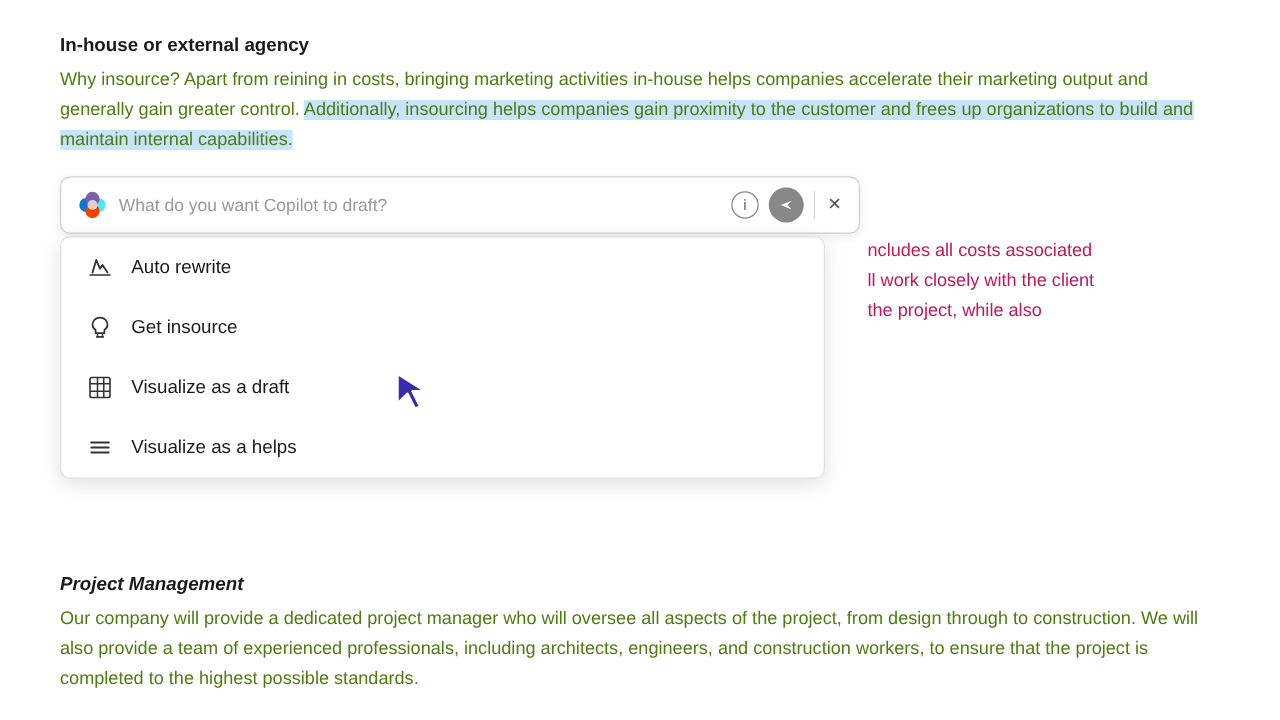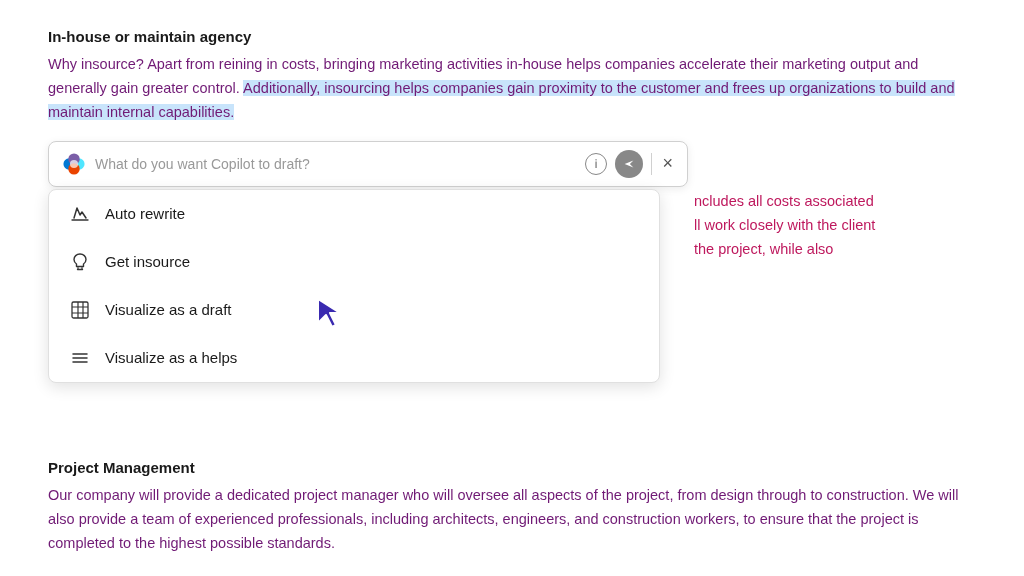--- a/index.html
+++ b/index.html
@@ -21,21 +21,21 @@
 
     .section-heading {
       font-size: 15px;
       font-weight: 700;
       color: #1a1a1a;
       margin-bottom: 8px;
     }
 
     .body-text {
       font-size: 14.5px;
-      color: #701a75;
+      color: #4d7c0f;
       line-height: 1.65;
       margin-bottom: 10px;
     }
 
     .highlighted {
       background-color: #c8e4fb;
     }
 
     
     .copilot-bar-wrapper {
@@ -163,28 +163,29 @@
       position: absolute;
       z-index: 200;
       pointer-events: none;
     }
 
     .section-heading-2 {
       font-size: 15px;
       font-weight: 700;
       color: #1a1a1a;
       margin-bottom: 8px;
+      font-style: italic;
     }
   </style>
 </head>
 <body>
 
 <div class="document-area">
 
-  <p class="section-heading">In-house or maintain agency</p>
+  <p class="section-heading">In-house or external agency</p>
   <p class="body-text">
     Why insource? Apart from reining in costs, bringing marketing activities in-house helps companies accelerate their marketing output and generally gain greater control.
     <span class="highlighted">Additionally, insourcing helps companies gain proximity to the customer and frees up organizations to build and maintain internal capabilities.</span>
   </p>
 
   <div class="copilot-bar-wrapper">
     <div class="copilot-bar">
 
       <svg class="copilot-logo" viewBox="0 0 32 32" xmlns="http://www.w3.org/2000/svg">
         <circle cx="10" cy="16" r="7" fill="#0078d4"></circle>

